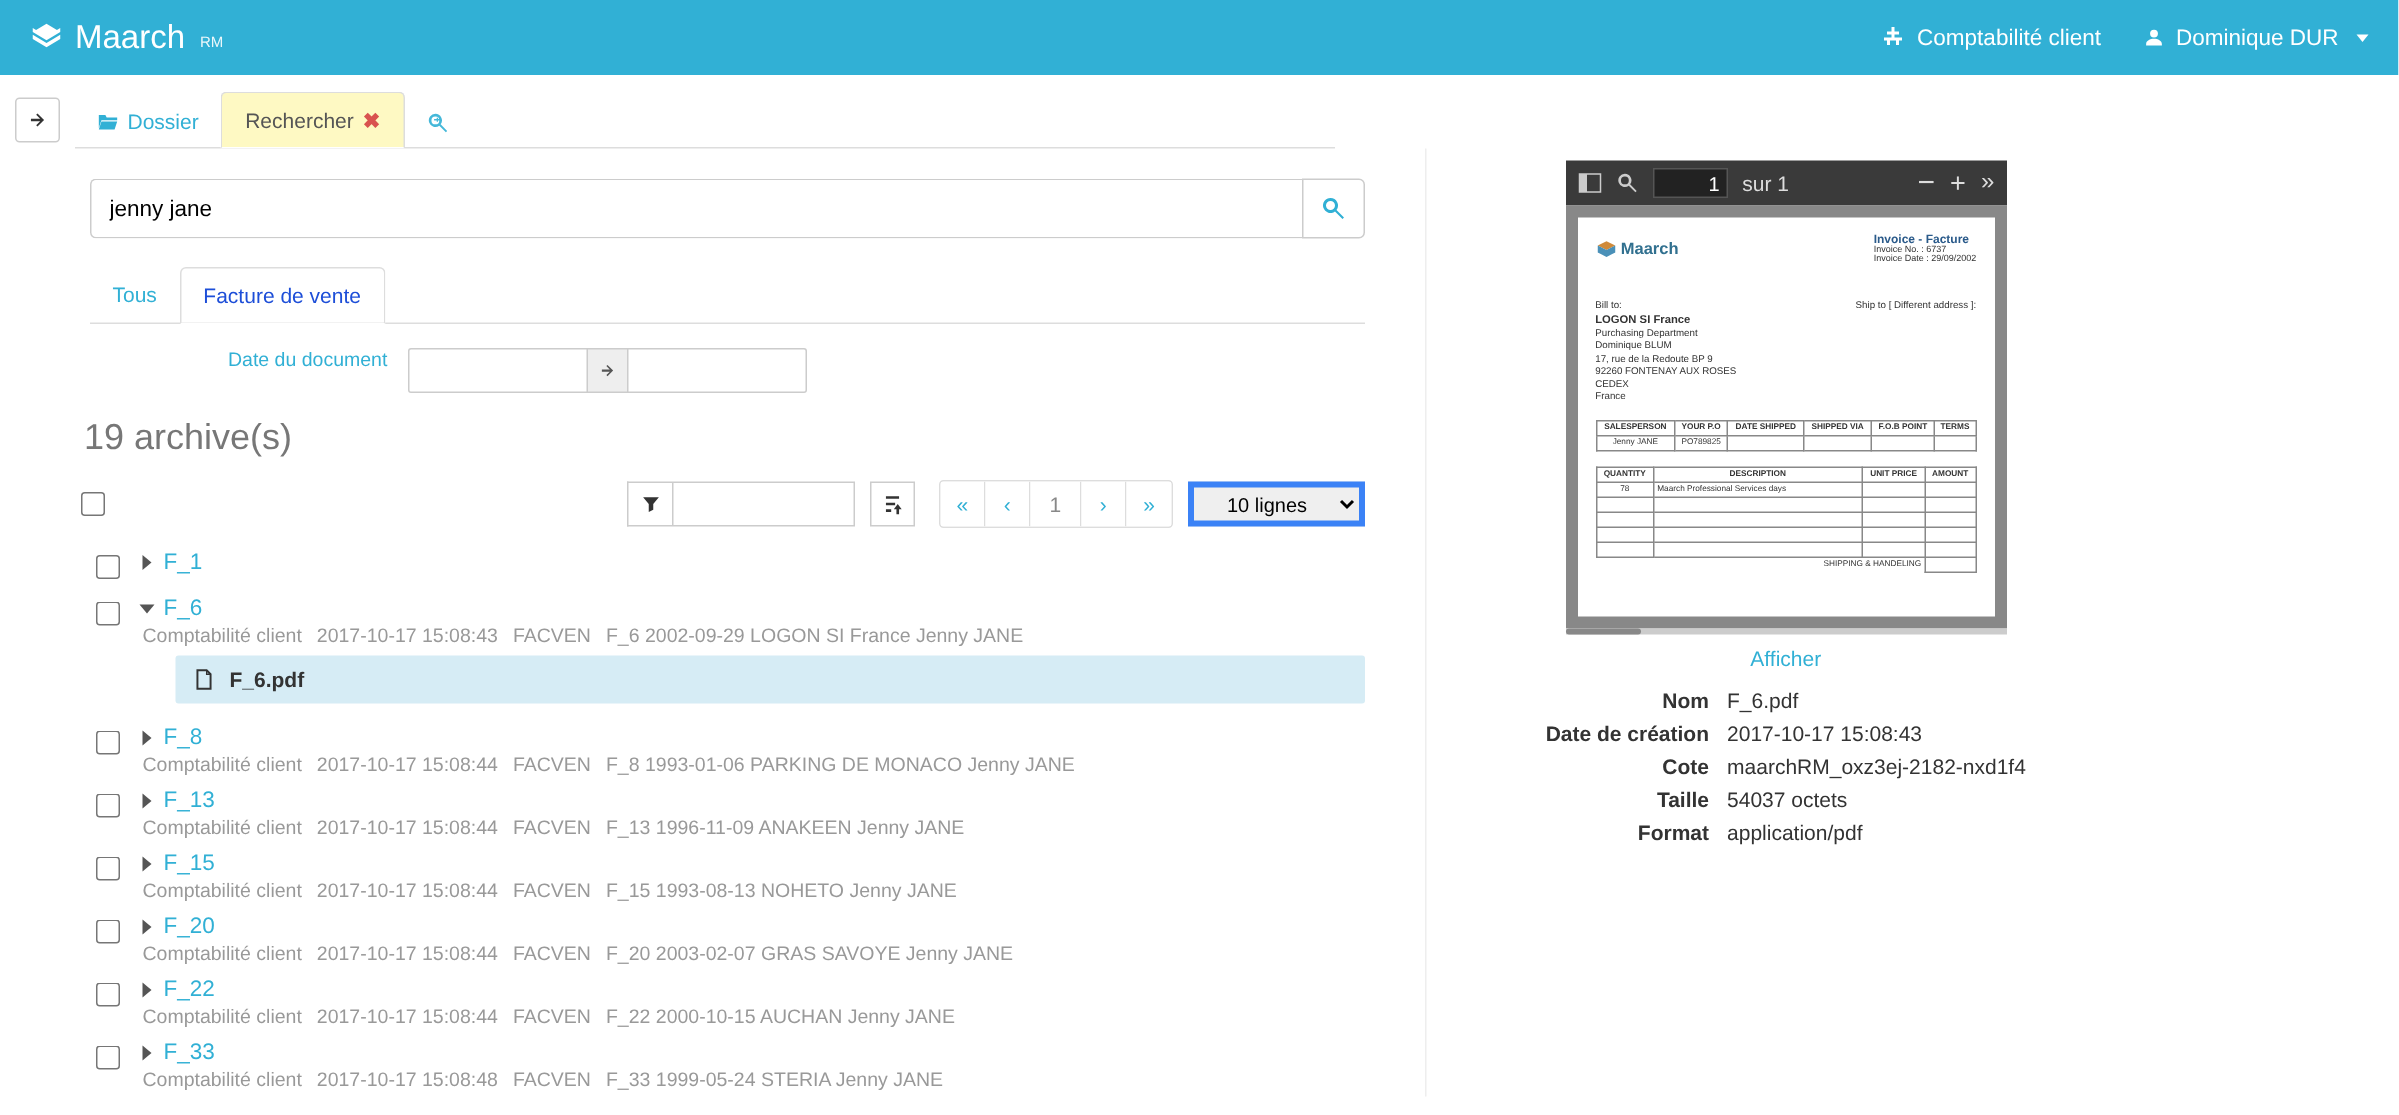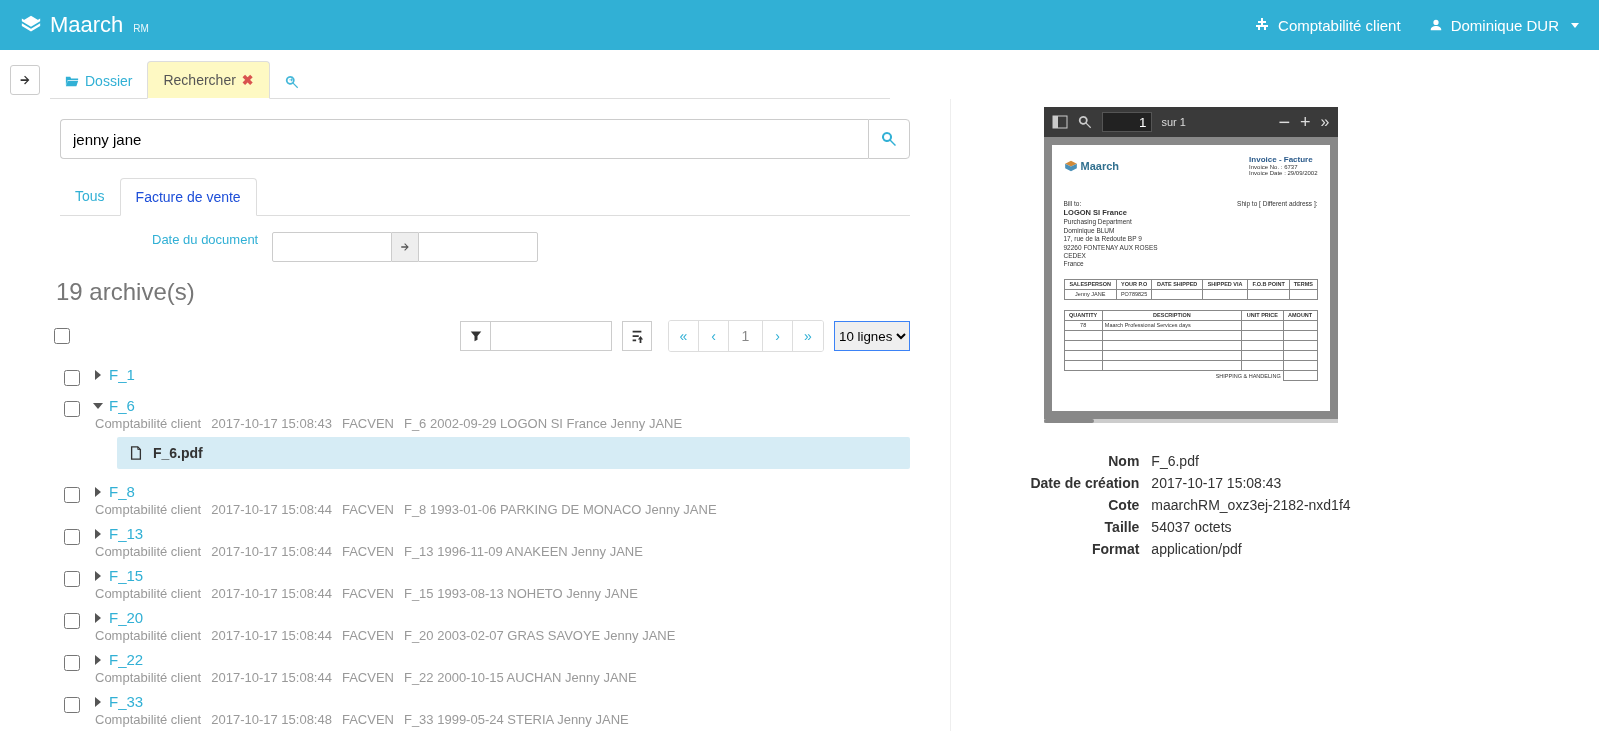--- a/index.html
+++ b/index.html
@@ -49,21 +49,21 @@
   .toolbar-row { display:flex; align-items:center; gap:10px; margin-bottom:10px; padding-left:0;}
   .master-cb { margin-right:auto; width:16px; height:16px; margin-left:-6px;}
   .filter-group { display:flex; }
   .filter-btn { width:30px; height:30px; border:1px solid #ccc; border-right:none; background:#fff; display:flex;align-items:center;justify-content:center;}
   .filter-input { width:122px; height:30px; border:1px solid #ccc;}
   .sort-btn { width:30px; height:30px; border:1px solid #ccc; background:#fff; display:flex;align-items:center;justify-content:center; margin-right:6px;}
   .pager { display:flex; border:1px solid #ddd; border-radius:3px; overflow:hidden;}
   .pager button, .pager .page-num { width:30px; height:30px; border:none; border-right:1px solid #ddd; background:#fff; color:#31b0d5; display:flex;align-items:center;justify-content:center; font-size:14px;}
   .pager .page-num { color:#888; width:34px;}
   .pager :last-child{border-right:none;}
-  .pagesize { height:30px; border:1px solid #3b82f6; padding:0 0;}
+  .pagesize { height:30px; border:4px solid #3b82f6; padding:0 18px;}
 
   
   .result { display:flex; align-items:flex-start; gap:12px; padding:4px 0;}
   .result input[type=checkbox]{ width:16px; height:16px; margin-top:4px;}
   .result-body { flex:1;}
   .result-title-row { display:flex; align-items:center; gap:8px;}
   .caret { width:0;height:0;border-top:5px solid transparent;border-bottom:5px solid transparent;border-left:6px solid #555; display:inline-block;}
   .caret.open { transform:rotate(90deg);}
   .result-title { color:#31b0d5; font-size:15px;}
   .result-meta { color:#999; font-size:13px; margin-top:2px;}
@@ -73,21 +73,21 @@
   
   .pdf-toolbar { background:#3a3a3a; height:30px; display:flex; align-items:center; gap:10px; padding:0 8px; color:#ddd; width:294px; margin-left:auto; margin-right:auto;}
   .pdf-toolbar .pg-input { width:50px; height:20px; background:#222; border:1px solid #555; color:#fff; text-align:right; padding-right:4px;}
   .pdf-toolbar .sep { flex:1;}
   .pdf-preview { width:294px; height:282px; margin:0 auto; background:#888; padding:8px; }
   .pdf-page { background:#fff; width:100%; height:100%; padding:10px 12px; font-size:7px; color:#333; position:relative; overflow:hidden;}
   .pdf-scroll { height:4px; background:#ccc; width:294px; margin:0 auto; position:relative;}
   .pdf-scroll::before{content:"";position:absolute;left:0;top:0;height:100%;width:50px;background:#888;border-radius:2px;}
 
   .afficher { text-align:center; margin-top:8px;}
-  .meta-table { margin:26px auto 0; font-size:14px;}
+  .meta-table { margin:8px auto 0; font-size:14px;}
   .meta-table td:first-child{ text-align:right; font-weight:bold; padding-right:10px; color:#333;}
   .meta-table td{ padding:2px 0;}
 
   .inv-head{display:flex;justify-content:space-between;}
   .inv-logo{display:flex;align-items:center;gap:3px;font-size:11px;font-weight:bold;color:#31708f;}
   .inv-right{font-size:6px;text-align:left;}
   .inv-title{font-weight:bold;font-size:8px;color:#2a5a8a;}
   .inv-bill{margin-top:14px;font-size:6.5px;line-height:1.3;}
   .inv-bill b{font-size:7.5px;}
   .inv-table{width:100%;border-collapse:collapse;margin-top:10px;font-size:5.5px;}
@@ -302,21 +302,21 @@
     <div class="right-pane">
       <div class="pdf-toolbar">
         <svg width="16" height="16" viewBox="0 0 16 16">
             <rect x="1" y="2" width="14" height="12" fill="none" stroke="#ccc"></rect>
             <rect x="1" y="2" width="5" height="12" fill="#ccc"></rect>
           </svg>
         <svg width="14" height="14" viewBox="0 0 16 16">
             <path fill="#ccc" d="M6 1a5 5 0 014 8l5 5-1 1-5-5A5 5 0 116 1zm0 2a3 3 0 100 6 3 3 0 000-6z"></path>
           </svg>
         <input class="pg-input" value="1" style="">
-        <span style="font-size:11px;">sur 1</span>
+        <span style="font-size:14px;">sur 1</span>
         <span class="sep"></span>
         <span style="font-size:20px;line-height:1;">−</span>
         <span style="font-size:18px;line-height:1;">+</span>
         <span style="font-size:16px;">»</span>
       </div>
       <div class="pdf-preview">
         <div class="pdf-page">
           <div class="inv-head">
             <div class="inv-logo">
               <svg width="14" height="12" viewBox="0 0 24 20">
@@ -405,20 +405,21 @@
             <tr>
                   <td colspan="3" style="text-align:right;border:none;">SHIPPING &amp; HANDELING</td>
                   <td></td>
                 </tr>
           </tbody>
             </table>
         </div>
       </div>
       <div class="pdf-scroll"></div>
 
+      <div class="afficher"><a href="#">Afficher</a></div>
 
       <table class="meta-table">
         <tbody>
             <tr>
               <td>Nom</td>
               <td>F_6.pdf</td>
             </tr>
         <tr>
               <td>Date de création</td>
               <td>2017-10-17 15:08:43</td>

